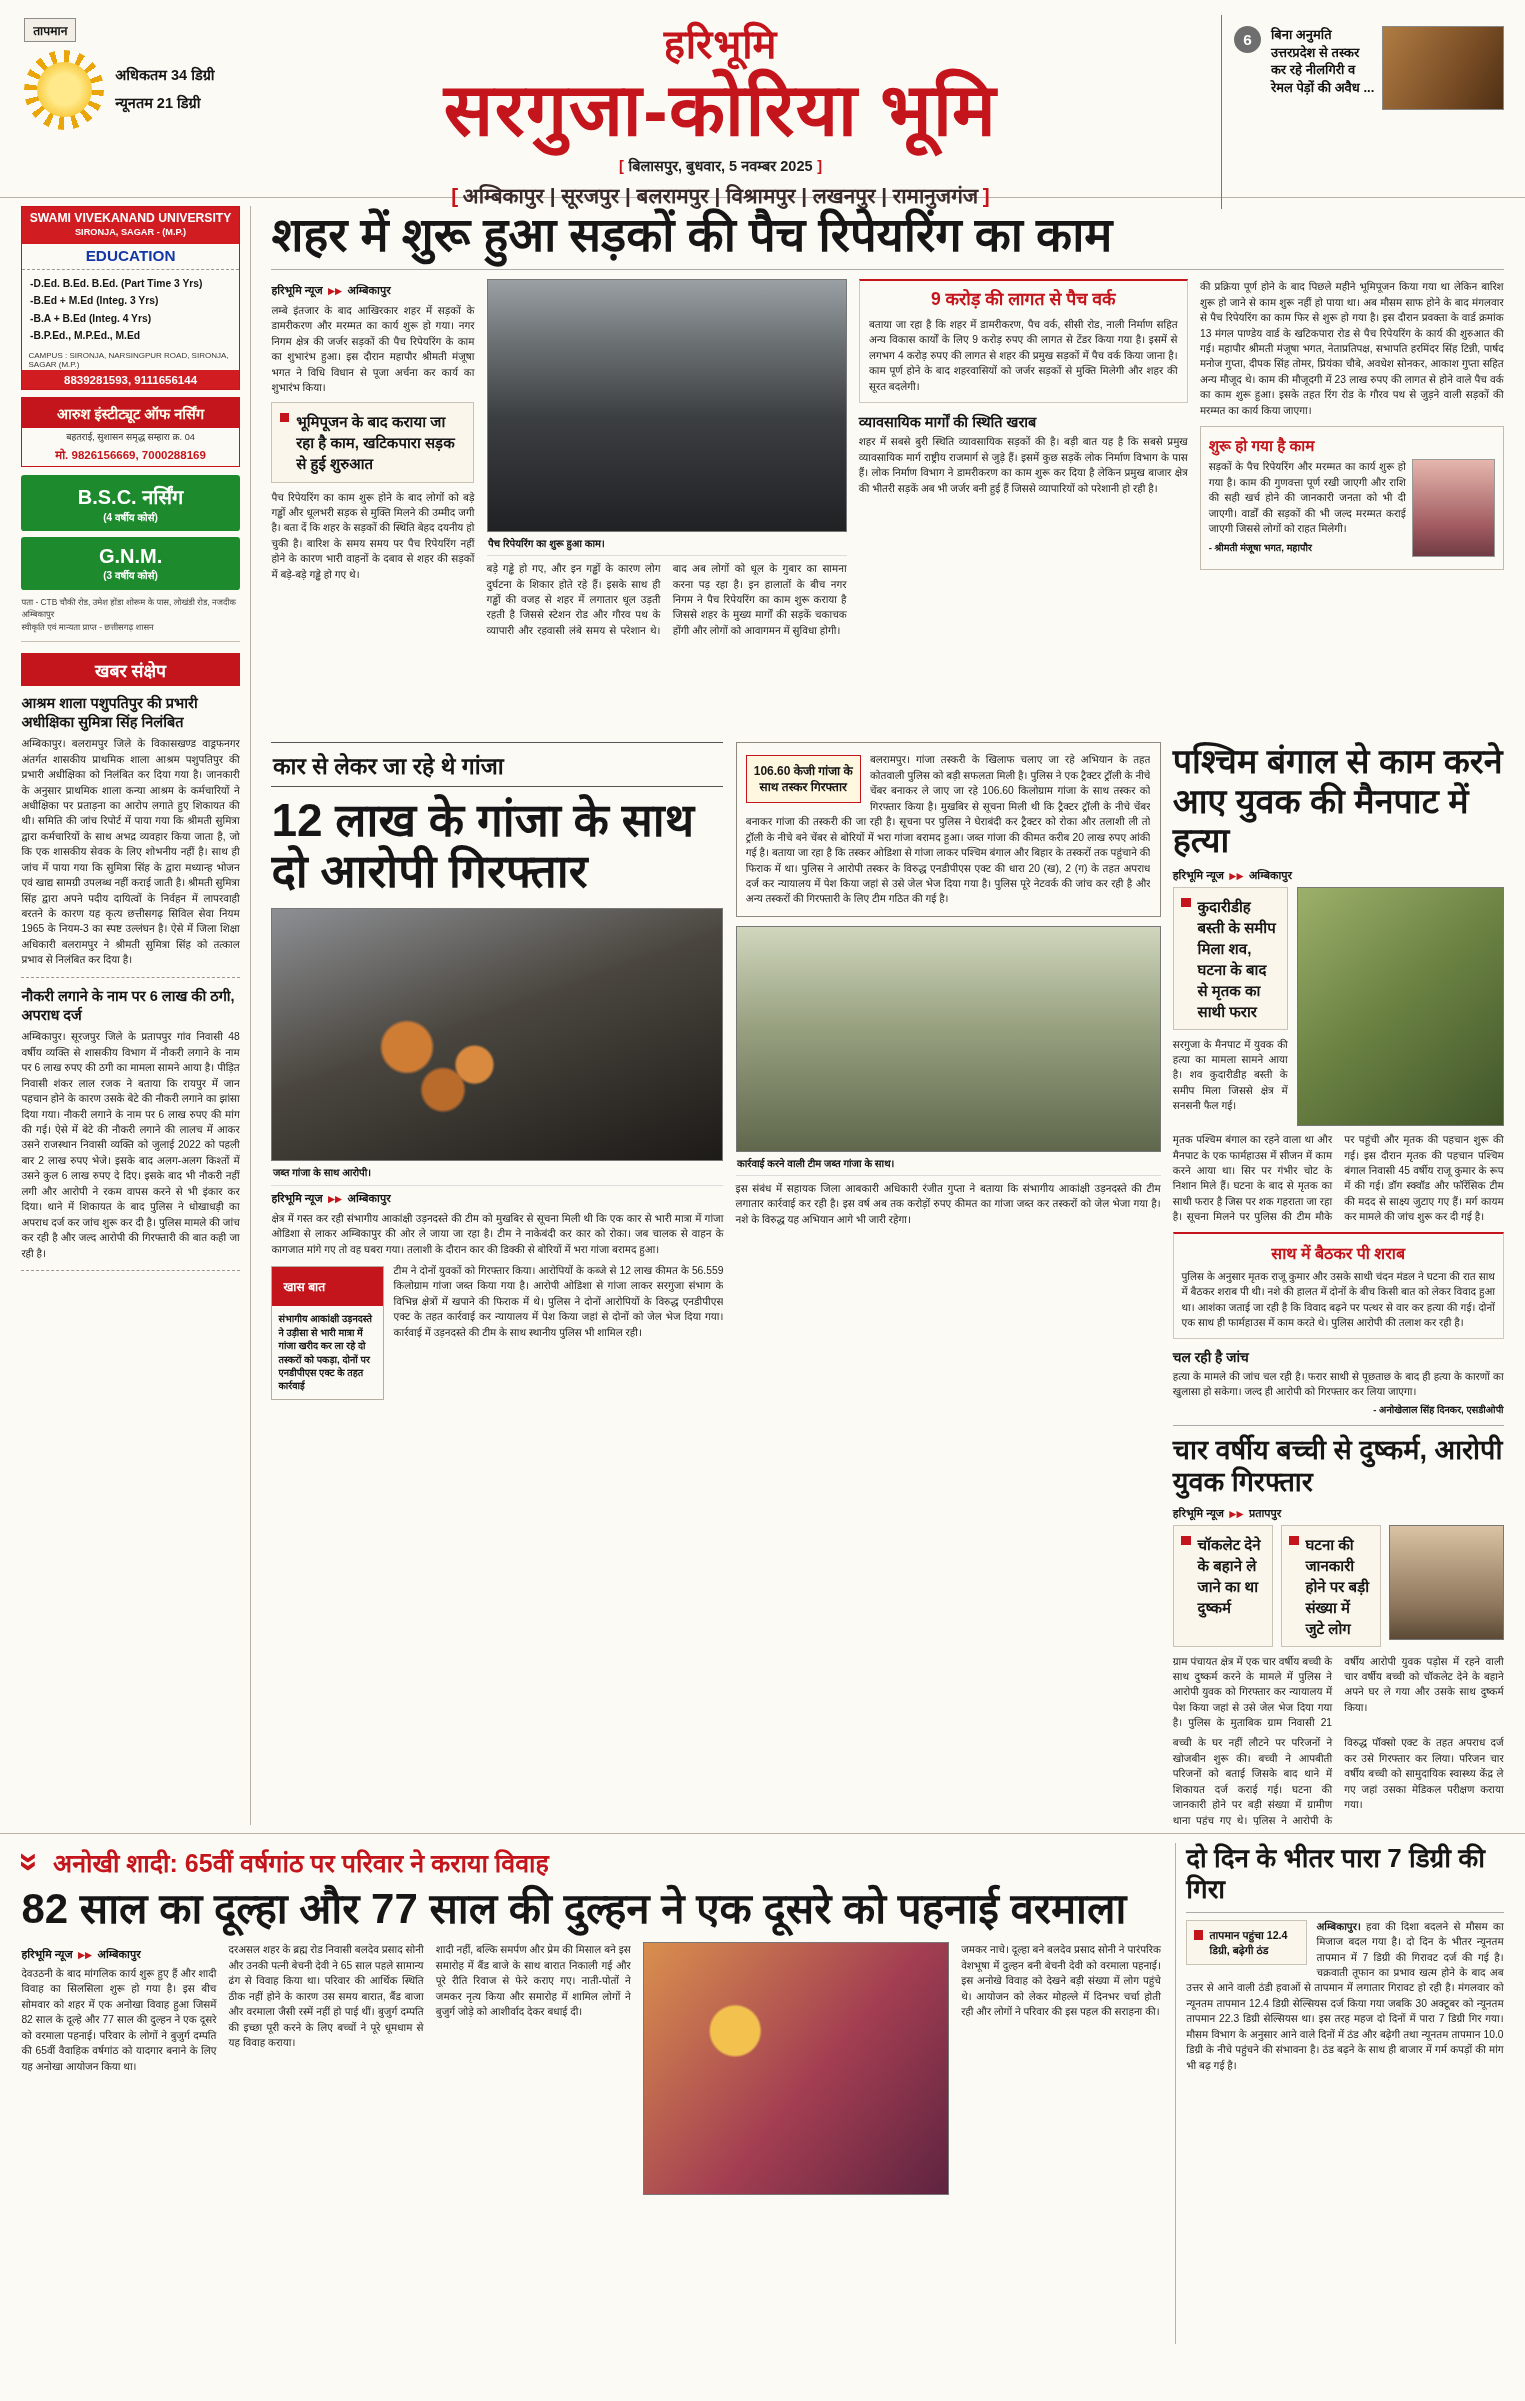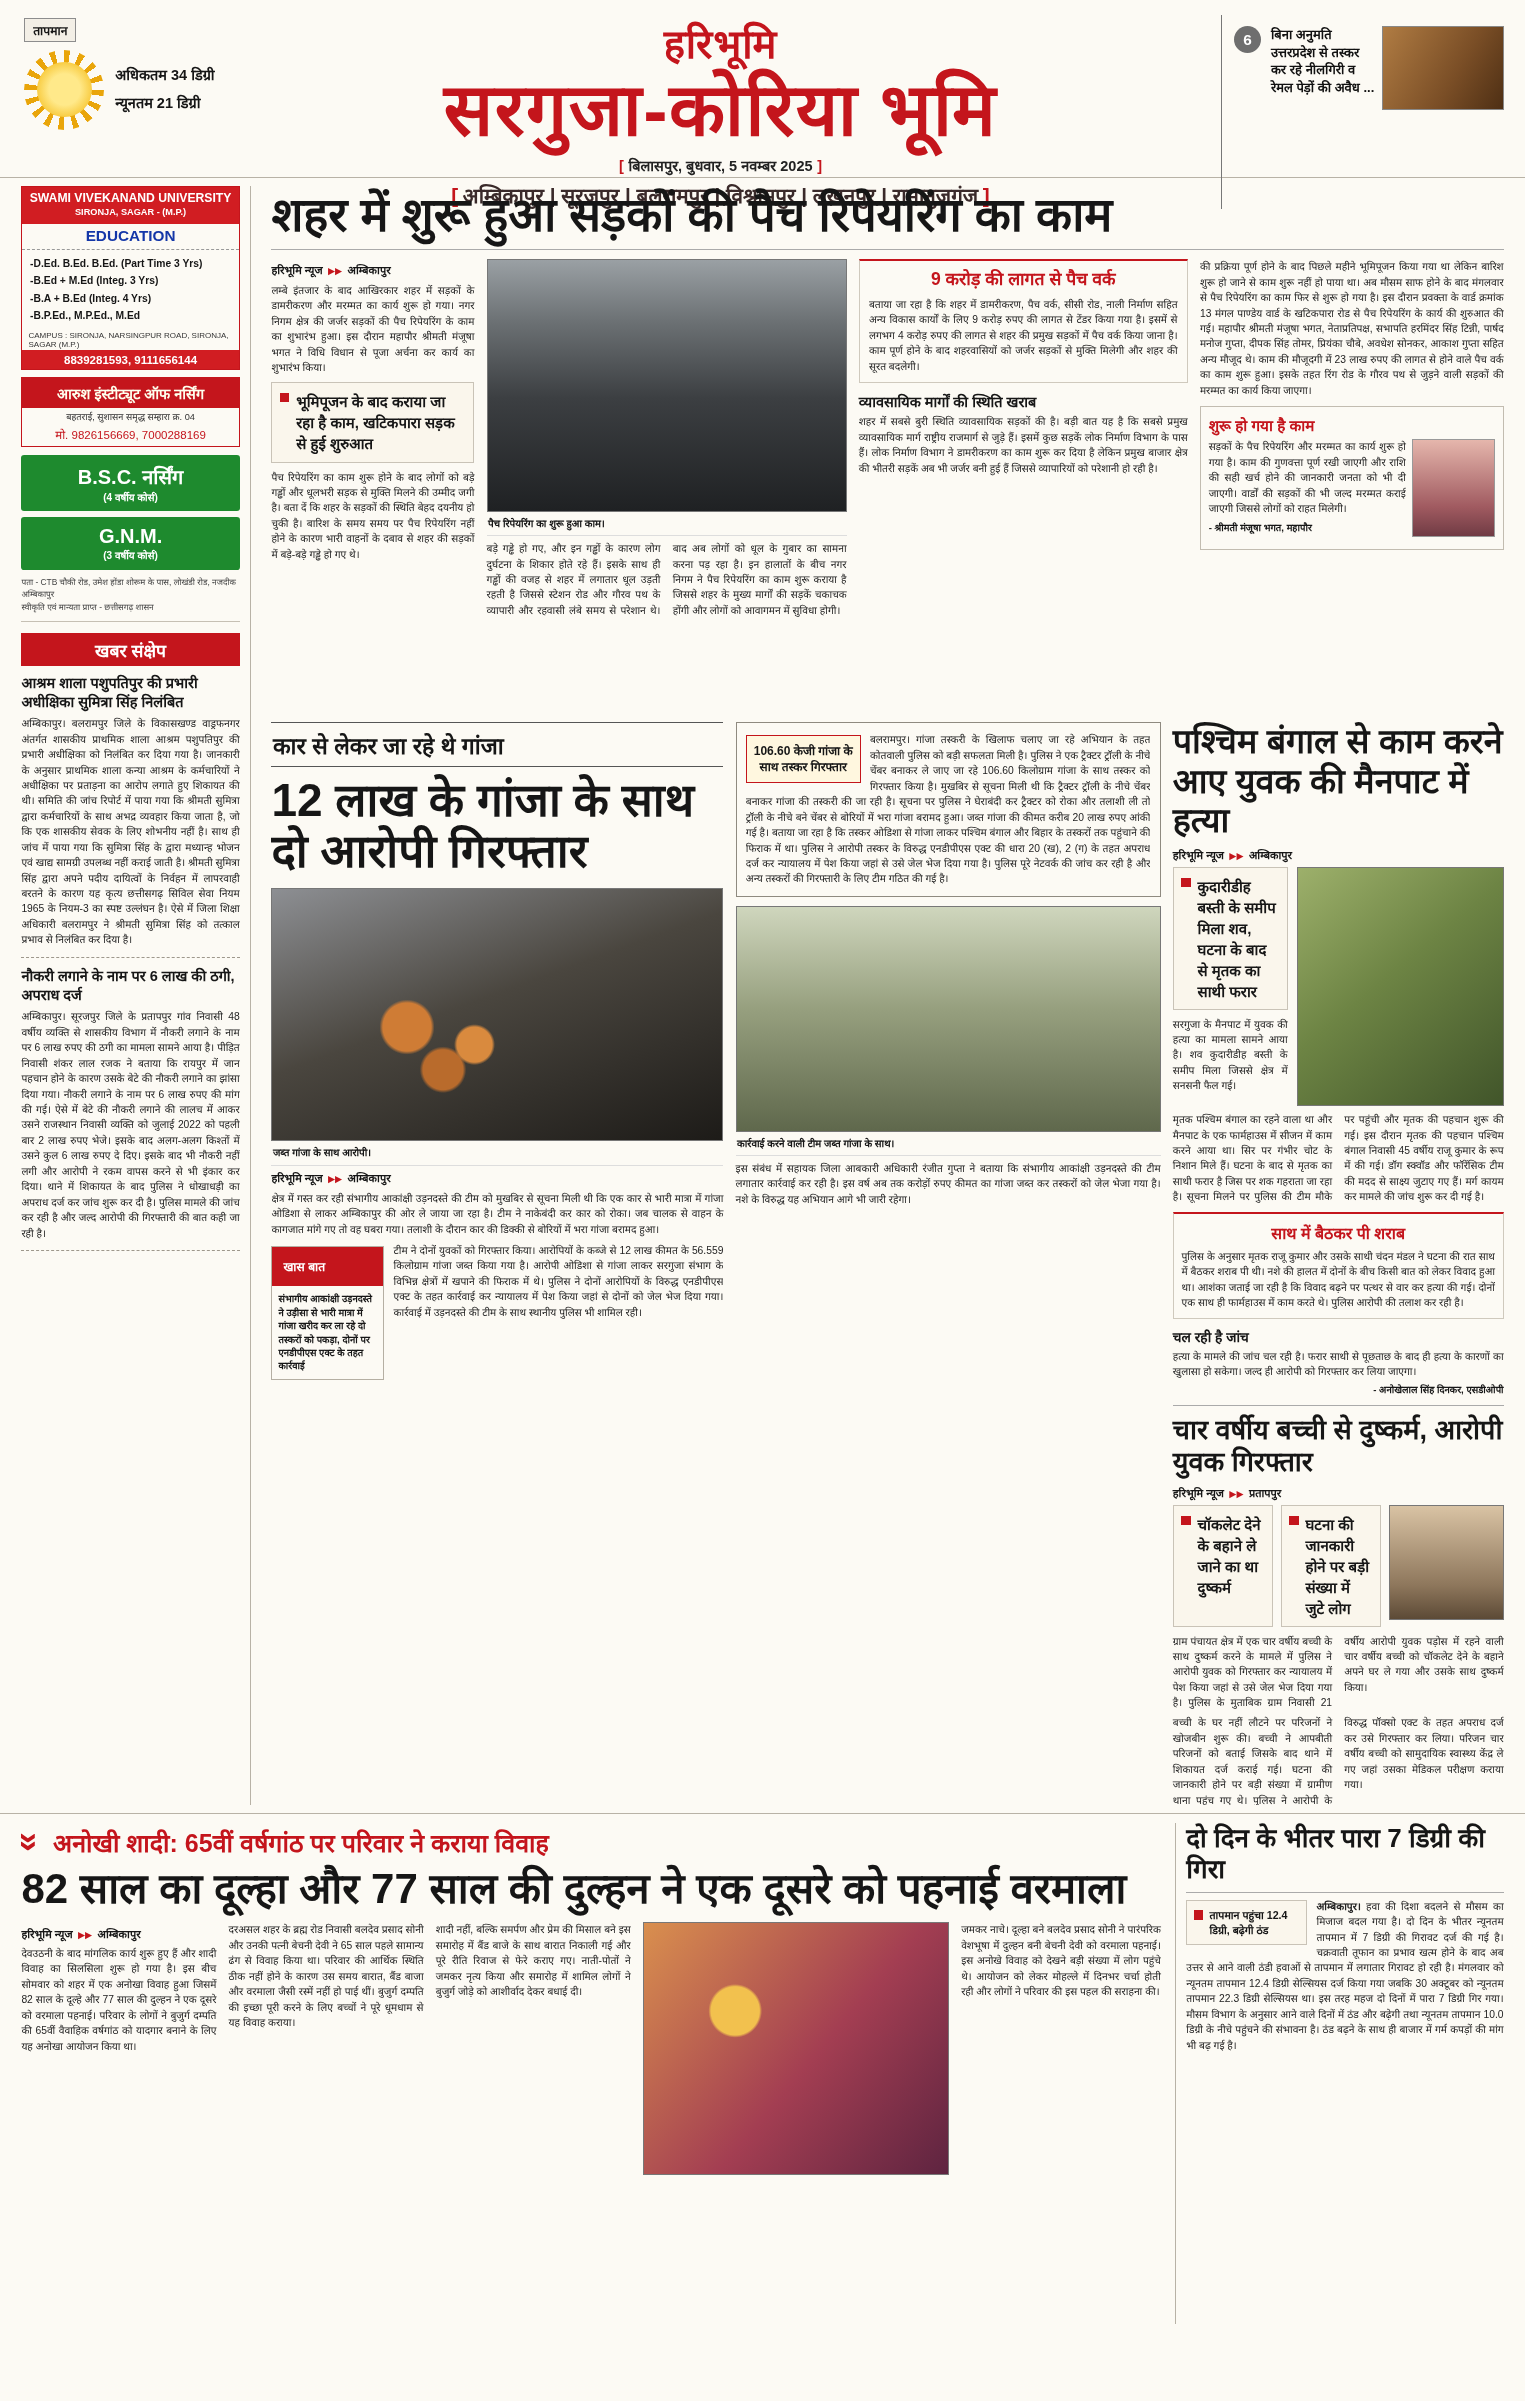--- a/index.html
+++ b/index.html
@@ -1,21 +1,21 @@
 <!DOCTYPE html>
 <html style="font-size:12.2px"><head>
 <meta charset="utf-8">
 <style>
   *{margin:0;padding:0;box-sizing:border-box}
   html,body{background:#9a9a9a}
   .page{width:1525px;height:2401px;margin:0 auto;background:#fcfaf4;font-family:"Liberation Sans","DejaVu Sans",sans-serif;color:#161616;position:relative;overflow:hidden}
   p,.body-text{font-size:10.3px;line-height:1.5;text-align:justify;color:#222}
   figure{margin:0}
   
-  .masthead{display:grid;grid-template-columns:199px 1fr 283px;gap:10.7px;padding:15.3px 21.4px 6.1px;height:178px;border-bottom:0.8px solid #b8b2a6}
+  .masthead{display:grid;grid-template-columns:199px 1fr 283px;gap:10.7px;padding:15.3px 21.4px 6.1px;height:198px;border-bottom:0.8px solid #b8b2a6}
   .weather{padding:3.1px}
   .weather-tab{display:inline-block;border:0.8px solid #8d8d8d;padding:2.3px 7.7px;font-weight:bold;font-size:12.2px;margin-bottom:7.7px;background:#f3efe6}
   .sun-row{display:flex;align-items:center;gap:10.7px}
   .sun{position:relative;width:80px;height:80px;border-radius:50%;background:repeating-conic-gradient(from 0deg,#e9a50a 0 9deg,rgba(0,0,0,0) 9deg 22.5deg);flex:none}
   .sun::after{content:"";position:absolute;inset:12.2px;border-radius:50%;background:radial-gradient(circle,#ffe98a 0 40%,#f2b100 100%)}
   .weather-lines{font-weight:bold;font-size:14.5px;line-height:1.9}
   .mast-center{text-align:center}
   .brand{font-size:40px;font-weight:bold;color:#c4151c;letter-spacing:0.8px}
   .edition-title{font-size:73px;font-weight:800;color:#c4151c;letter-spacing:1.5px;line-height:1.05;margin:1.5px 0 6.1px}
   .dateline{font-size:14.5px;font-weight:bold;color:#222;margin-bottom:6.1px}
@@ -32,21 +32,21 @@
   .ad-univ{border:1.5px solid #c4151c;margin-bottom:7.7px}
   .ad-univ .ad-head{background:#d11d22;color:#fff;text-align:center;font-weight:bold;padding:4.6px 3.1px;font-size:12.2px;line-height:1.3}
   .ad-univ .ad-sub{font-size:9.2px;font-weight:bold;display:block}
   .ad-univ .edu{color:#1437a8;text-align:center;font-weight:800;font-size:15.3px;padding:3.8px 0;border-bottom:0.8px dashed #999}
   .ad-univ ul{list-style:none;padding:4.6px 7.7px;font-weight:bold;font-size:10.3px;line-height:1.7}
   .ad-univ .campus{font-size:8px;padding:1.5px 6.1px;color:#333}
   .ad-univ .phones{background:#d11d22;color:#fff;font-weight:bold;text-align:center;padding:3.1px;font-size:11.5px}
   .ad-nurse{border:0.8px solid #c4151c;margin-bottom:7.7px}
   .ad-nurse .nh{background:#c4151c;color:#ffe;font-weight:bold;text-align:center;font-size:14.5px;padding:4.6px}
   .ad-nurse .na{text-align:center;font-size:9.2px;padding:2.3px;color:#333}
-  .ad-nurse .np{text-align:center;font-weight:normal;color:#c4151c;font-size:11.5px;padding:1.5px 0 4.6px}
+  .ad-nurse .np{text-align:center;font-weight:bold;color:#c4151c;font-size:11.5px;padding:1.5px 0 4.6px}
   .course-box{background:#1e8a2e;color:#fff;text-align:center;padding:7.7px 4.6px;margin-bottom:6.1px;border-radius:3.1px}
   .course-box .c1{font-size:20px;font-weight:800}
   .course-box .c2{font-size:10px;font-weight:bold}
   .ad-notes{font-size:8.4px;color:#444;line-height:1.5;margin-bottom:10.7px;border-bottom:0.8px solid #c6c0b4;padding-bottom:7.7px}
   
   .briefs-head{background:#c4151c;color:#fff;font-weight:bold;text-align:center;font-size:17.6px;padding:4.6px;margin-bottom:7.7px}
   .brief h4{font-size:14.5px;line-height:1.3;margin-bottom:4.6px}
   .brief{border-bottom:0.8px dashed #9d978b;padding-bottom:9.2px;margin-bottom:9.2px}
   
   .byline{display:flex;gap:5.4px;font-weight:bold;font-size:11px;align-items:baseline;margin:3.1px 0 5.4px}

